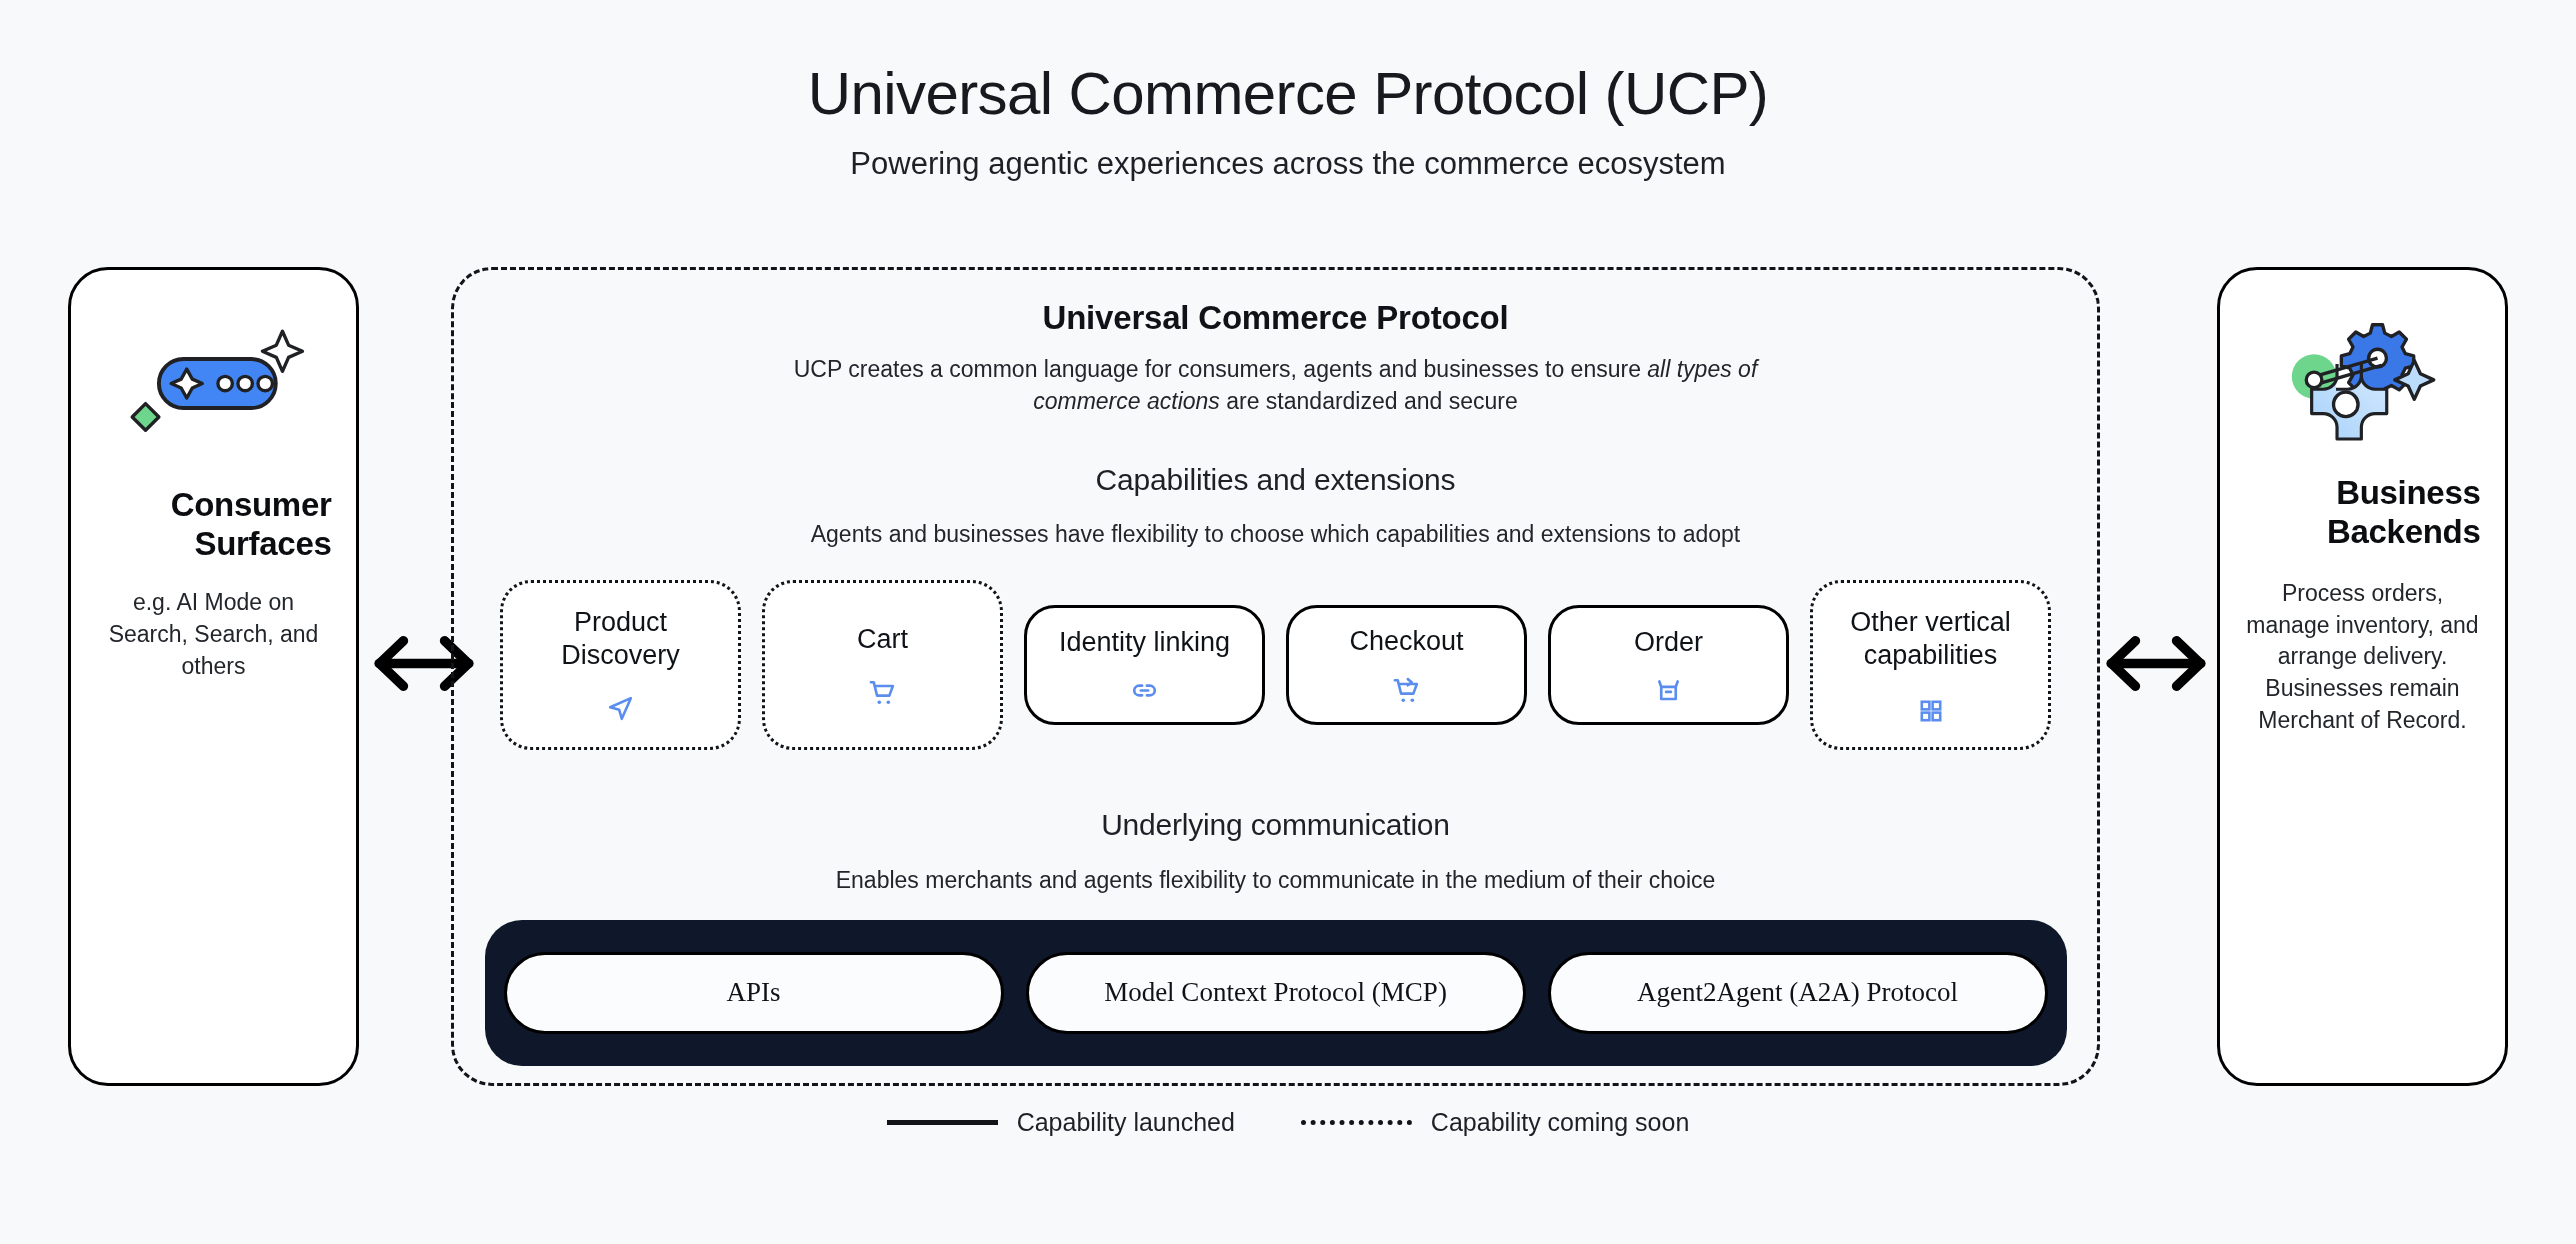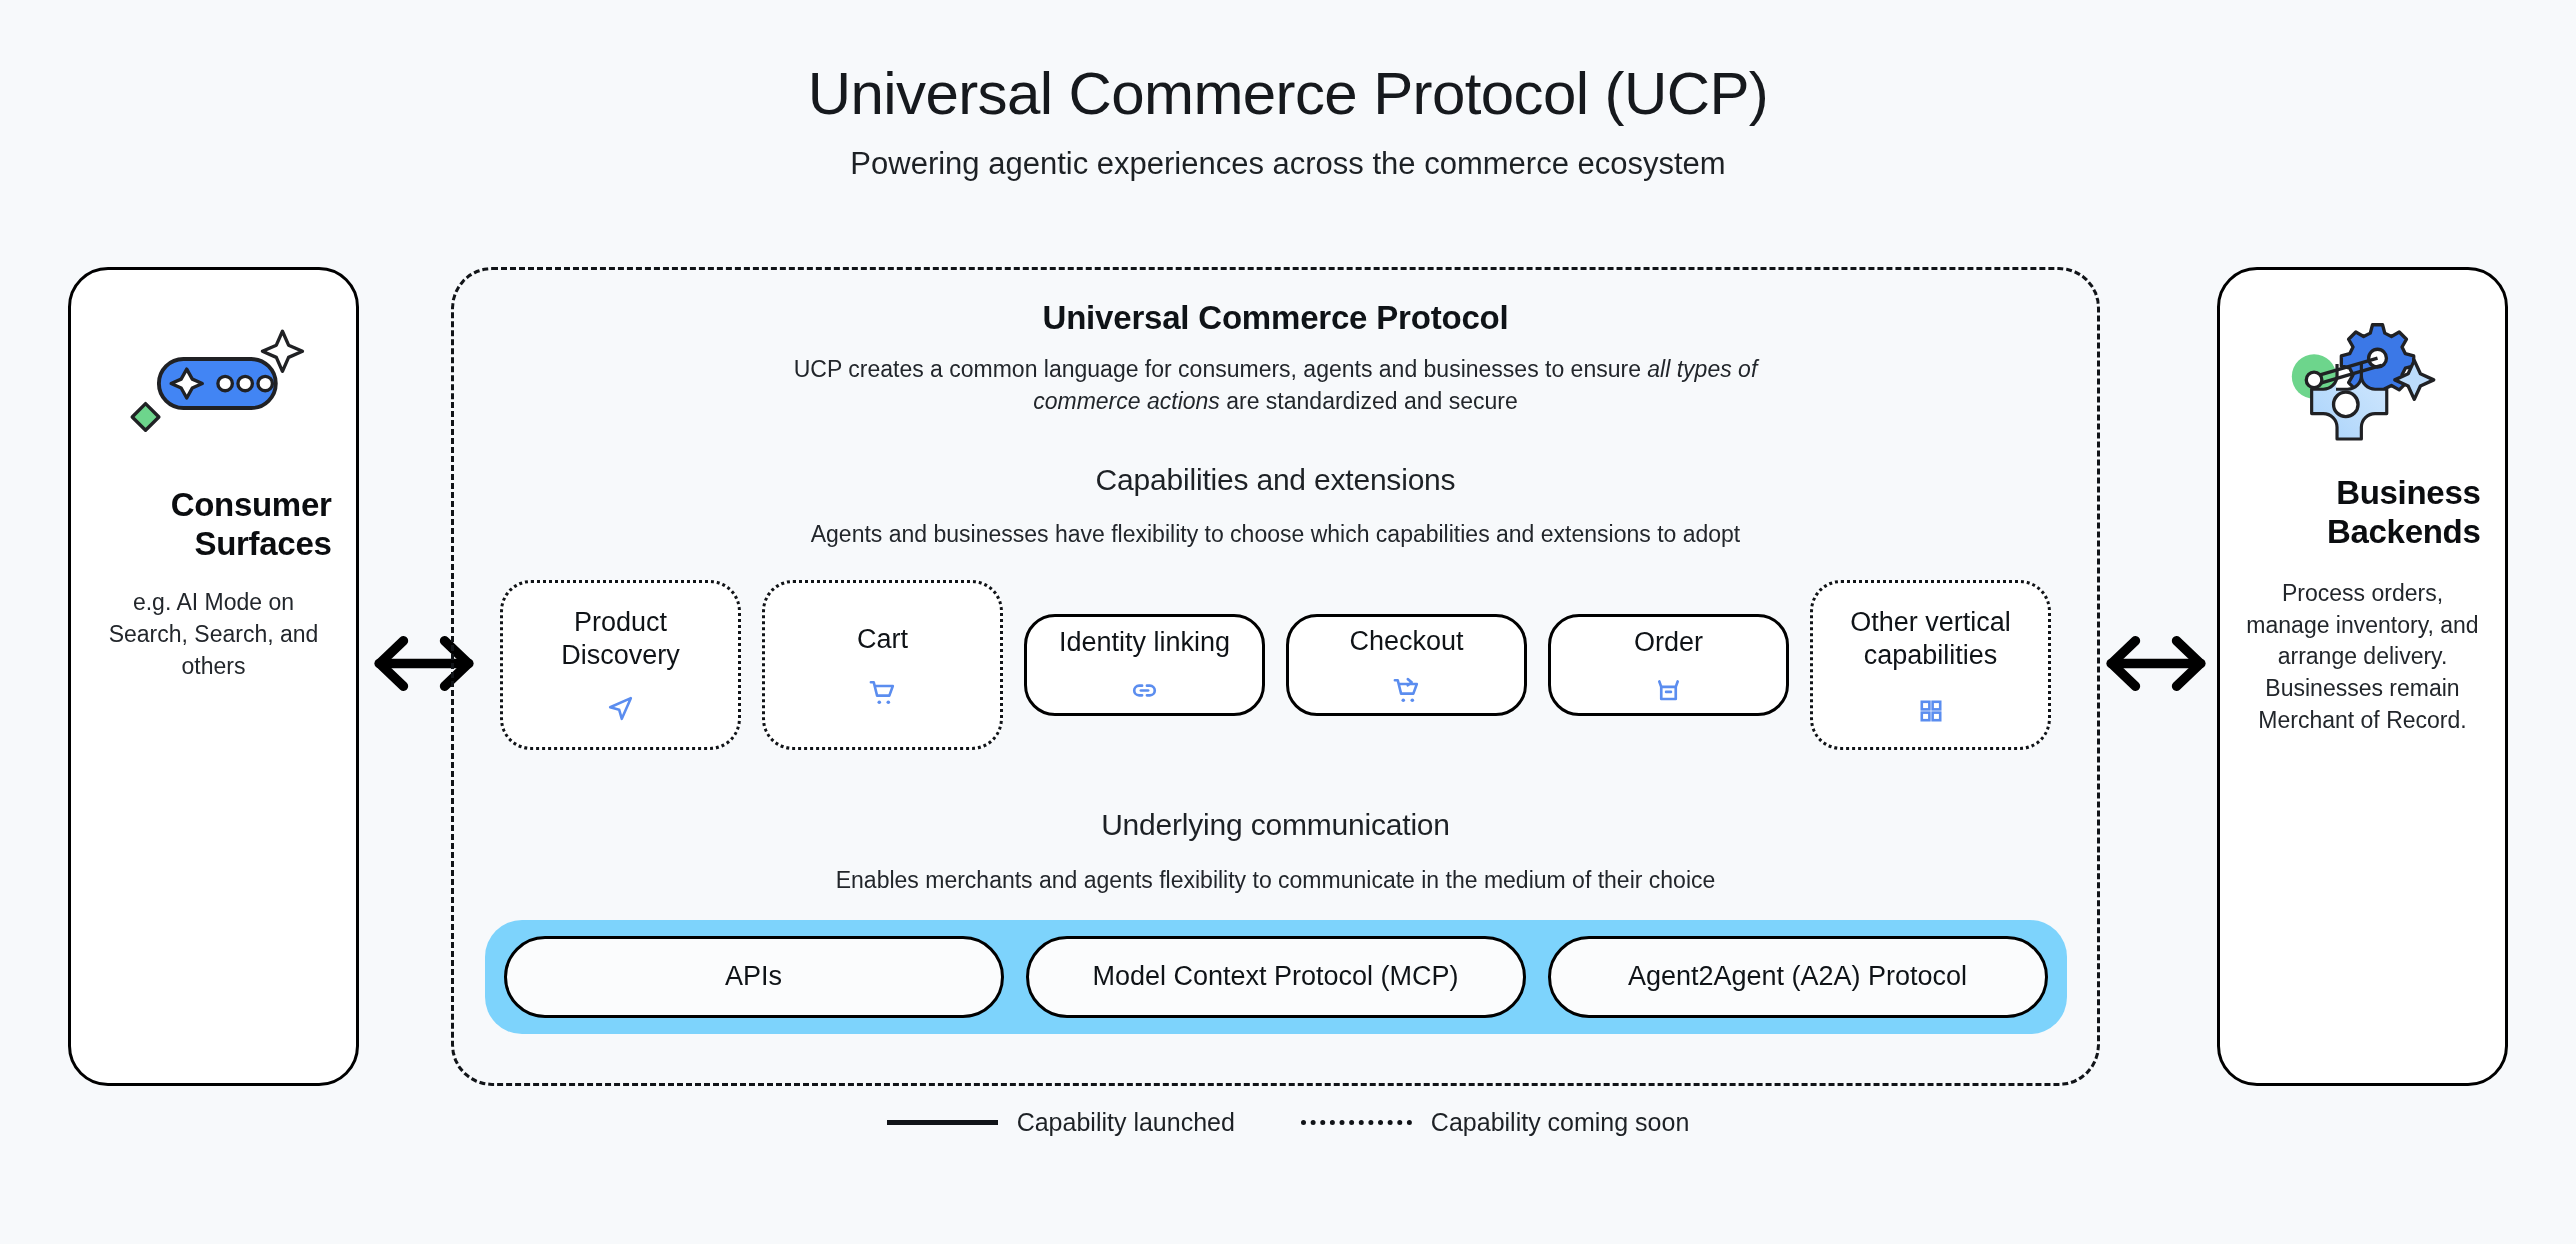--- a/index.html
+++ b/index.html
@@ -85,33 +85,33 @@
   .cap-row{
     display:flex;justify-content:center;align-items:center;gap:21px;
     padding-top:32px;
   }
   .cap-card{
     width:241px;box-sizing:border-box;background:#ffffff;
     border-radius:31px;
     display:flex;flex-direction:column;align-items:center;justify-content:center;
     padding:19px 12.3px;
   }
-  .cap-card.launched{border:3.9px solid #000000;height:102px;}
+  .cap-card.launched{border:3.9px solid #000000;height:120px;}
   .cap-card.soon{border:3.9px dotted #111418;height:170px;}
   .cap-label{
     font-size:27px;font-weight:400;text-align:center;line-height:1.2;color:#0f1317;
   }
   .cap-icon{padding-top:18px;height:35px;display:flex;align-items:flex-end;justify-content:center;}
 
   
   .comm-block{padding-top:46px;}
   .proto-strip{
     margin:26px auto 0 auto;width:1582px;box-sizing:border-box;
-    background:#7dd3fc;border-radius:37px;padding:16px 19px;
-    display:flex;justify-content:space-between;gap:22px;
+    background:#0f172a;border-radius:37px;padding:32px 19px;
+    display:flex;justify-content:space-between;gap:22px;font-family:Liberation Serif, serif;
   }
   .proto-pill{
     flex:1;height:82px;background:#fbfcfd;border:3.9px solid #000000;
     border-radius:41px;box-sizing:border-box;
     display:flex;align-items:center;justify-content:center;
     font-size:27px;color:#0f1317;text-align:center;
   }
 
   
   .legend{

